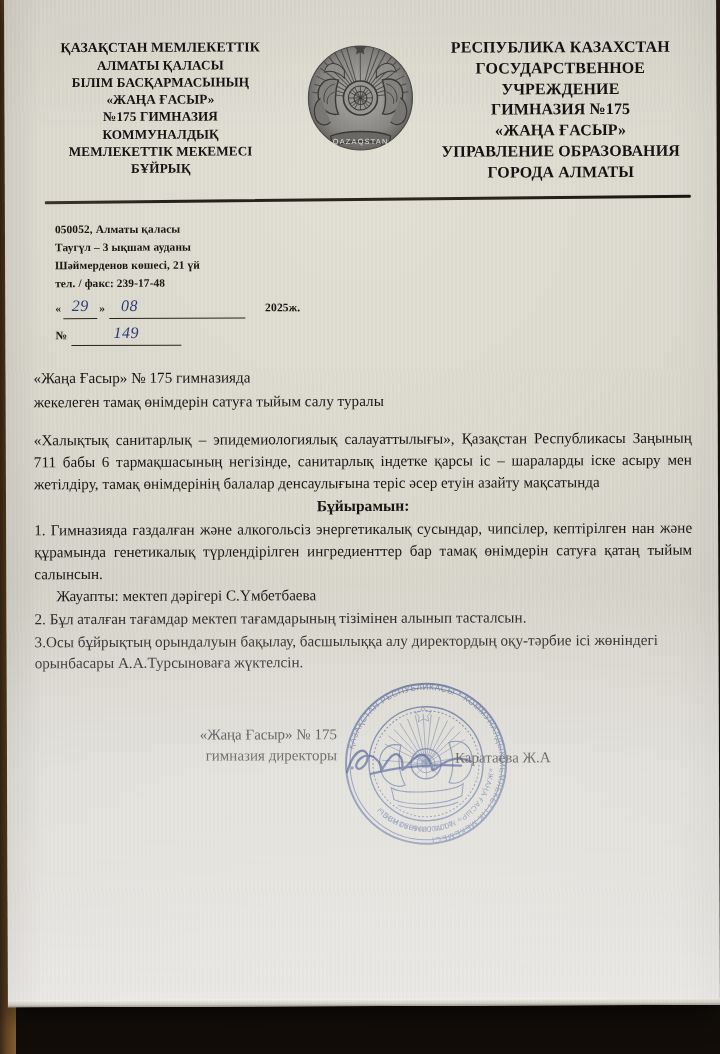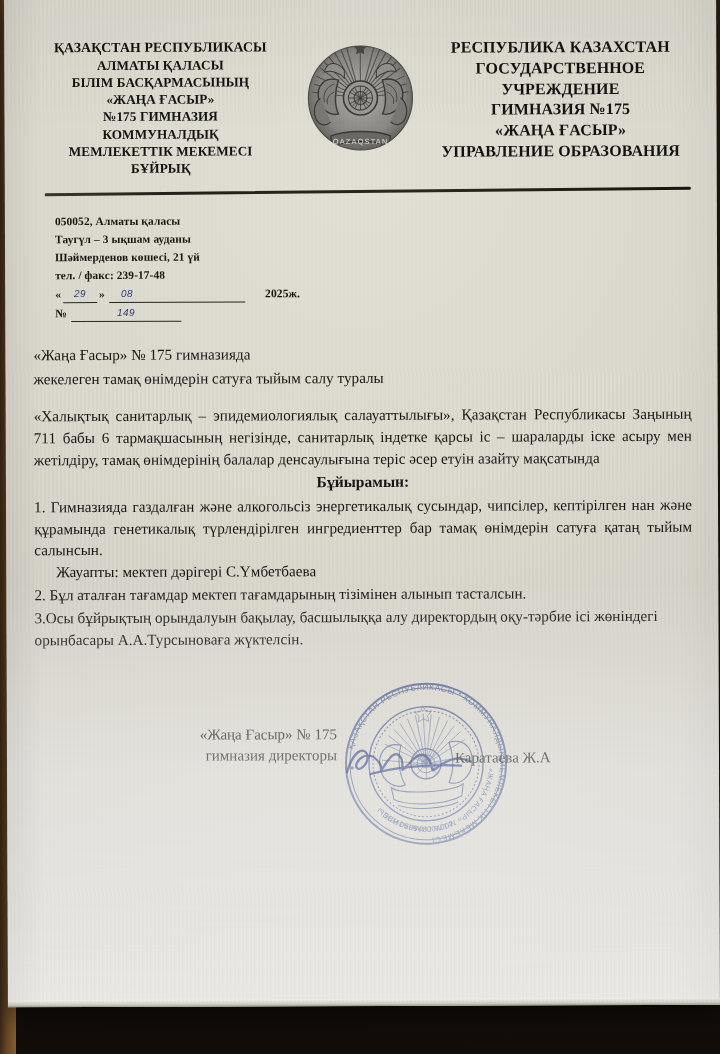--- a/index.html
+++ b/index.html
@@ -134,23 +134,23 @@
     display: inline-block;
     border-bottom: 1px solid #2a251c;
     text-align: center;
     font-family: "Liberation Sans", sans-serif;
     font-weight: normal;
     color: #2f3f7a;
     position: relative;
     top: -1px;
   }
   .hand {
-    font-family: Liberation Sans, sans-serif;
+    font-family: Liberation Serif, serif;
     color: #2d3b73;
-    font-size: 10px;
+    font-size: 16px;
     font-style: italic;
     letter-spacing: .5px;
   }
   #num-line {
     display: flex;
     align-items: baseline;
     font-size: 11.6px;
     font-weight: bold;
     margin-top: 1px;
   }
@@ -230,21 +230,21 @@
 <div id="desk">
   <div id="desk-wood-left"></div>
 </div>
 
 <div id="paper">
   <div class="sheet">
 
     <div id="header">
 
       <div class="head-col" id="head-left">
-        <span class="l l1">ҚАЗАҚСТАН РЕСПУБЛИКАСЫ</span>
+        <span class="l l1">ҚАЗАҚСТАН МЕМЛЕКЕТТІК</span>
         <span class="l">АЛМАТЫ ҚАЛАСЫ</span>
         <span class="l">БІЛІМ БАСҚАРМАСЫНЫҢ</span>
         <span class="l">«ЖАҢА ҒАСЫР»</span>
         <span class="l">№175 ГИМНАЗИЯ</span>
         <span class="l">КОММУНАЛДЫҚ</span>
         <span class="l">МЕМЛЕКЕТТІК МЕКЕМЕСІ</span>
         <span class="l">БҰЙРЫҚ</span>
       </div>
 
       <div id="emblem">
@@ -320,20 +320,21 @@
         </svg>
       </div>
 
       <div class="head-col" id="head-right">
         <span class="l l1">РЕСПУБЛИКА КАЗАХСТАН</span>
         <span class="l">ГОСУДАРСТВЕННОЕ</span>
         <span class="l">УЧРЕЖДЕНИЕ</span>
         <span class="l">ГИМНАЗИЯ №175</span>
         <span class="l">«ЖАҢА ҒАСЫР»</span>
         <span class="l">УПРАВЛЕНИЕ ОБРАЗОВАНИЯ</span>
+        <span class="l">ГОРОДА АЛМАТЫ</span>
       </div>
     </div>
 
     <div id="rule"></div>
 
     <div id="address">
       <div>050052,  Алматы қаласы</div>
       <div>Таугүл – 3 ықшам ауданы</div>
       <div>Шәймерденов  көшесі,  21 үй</div>
       <div>тел. / факс: 239-17-48</div>

